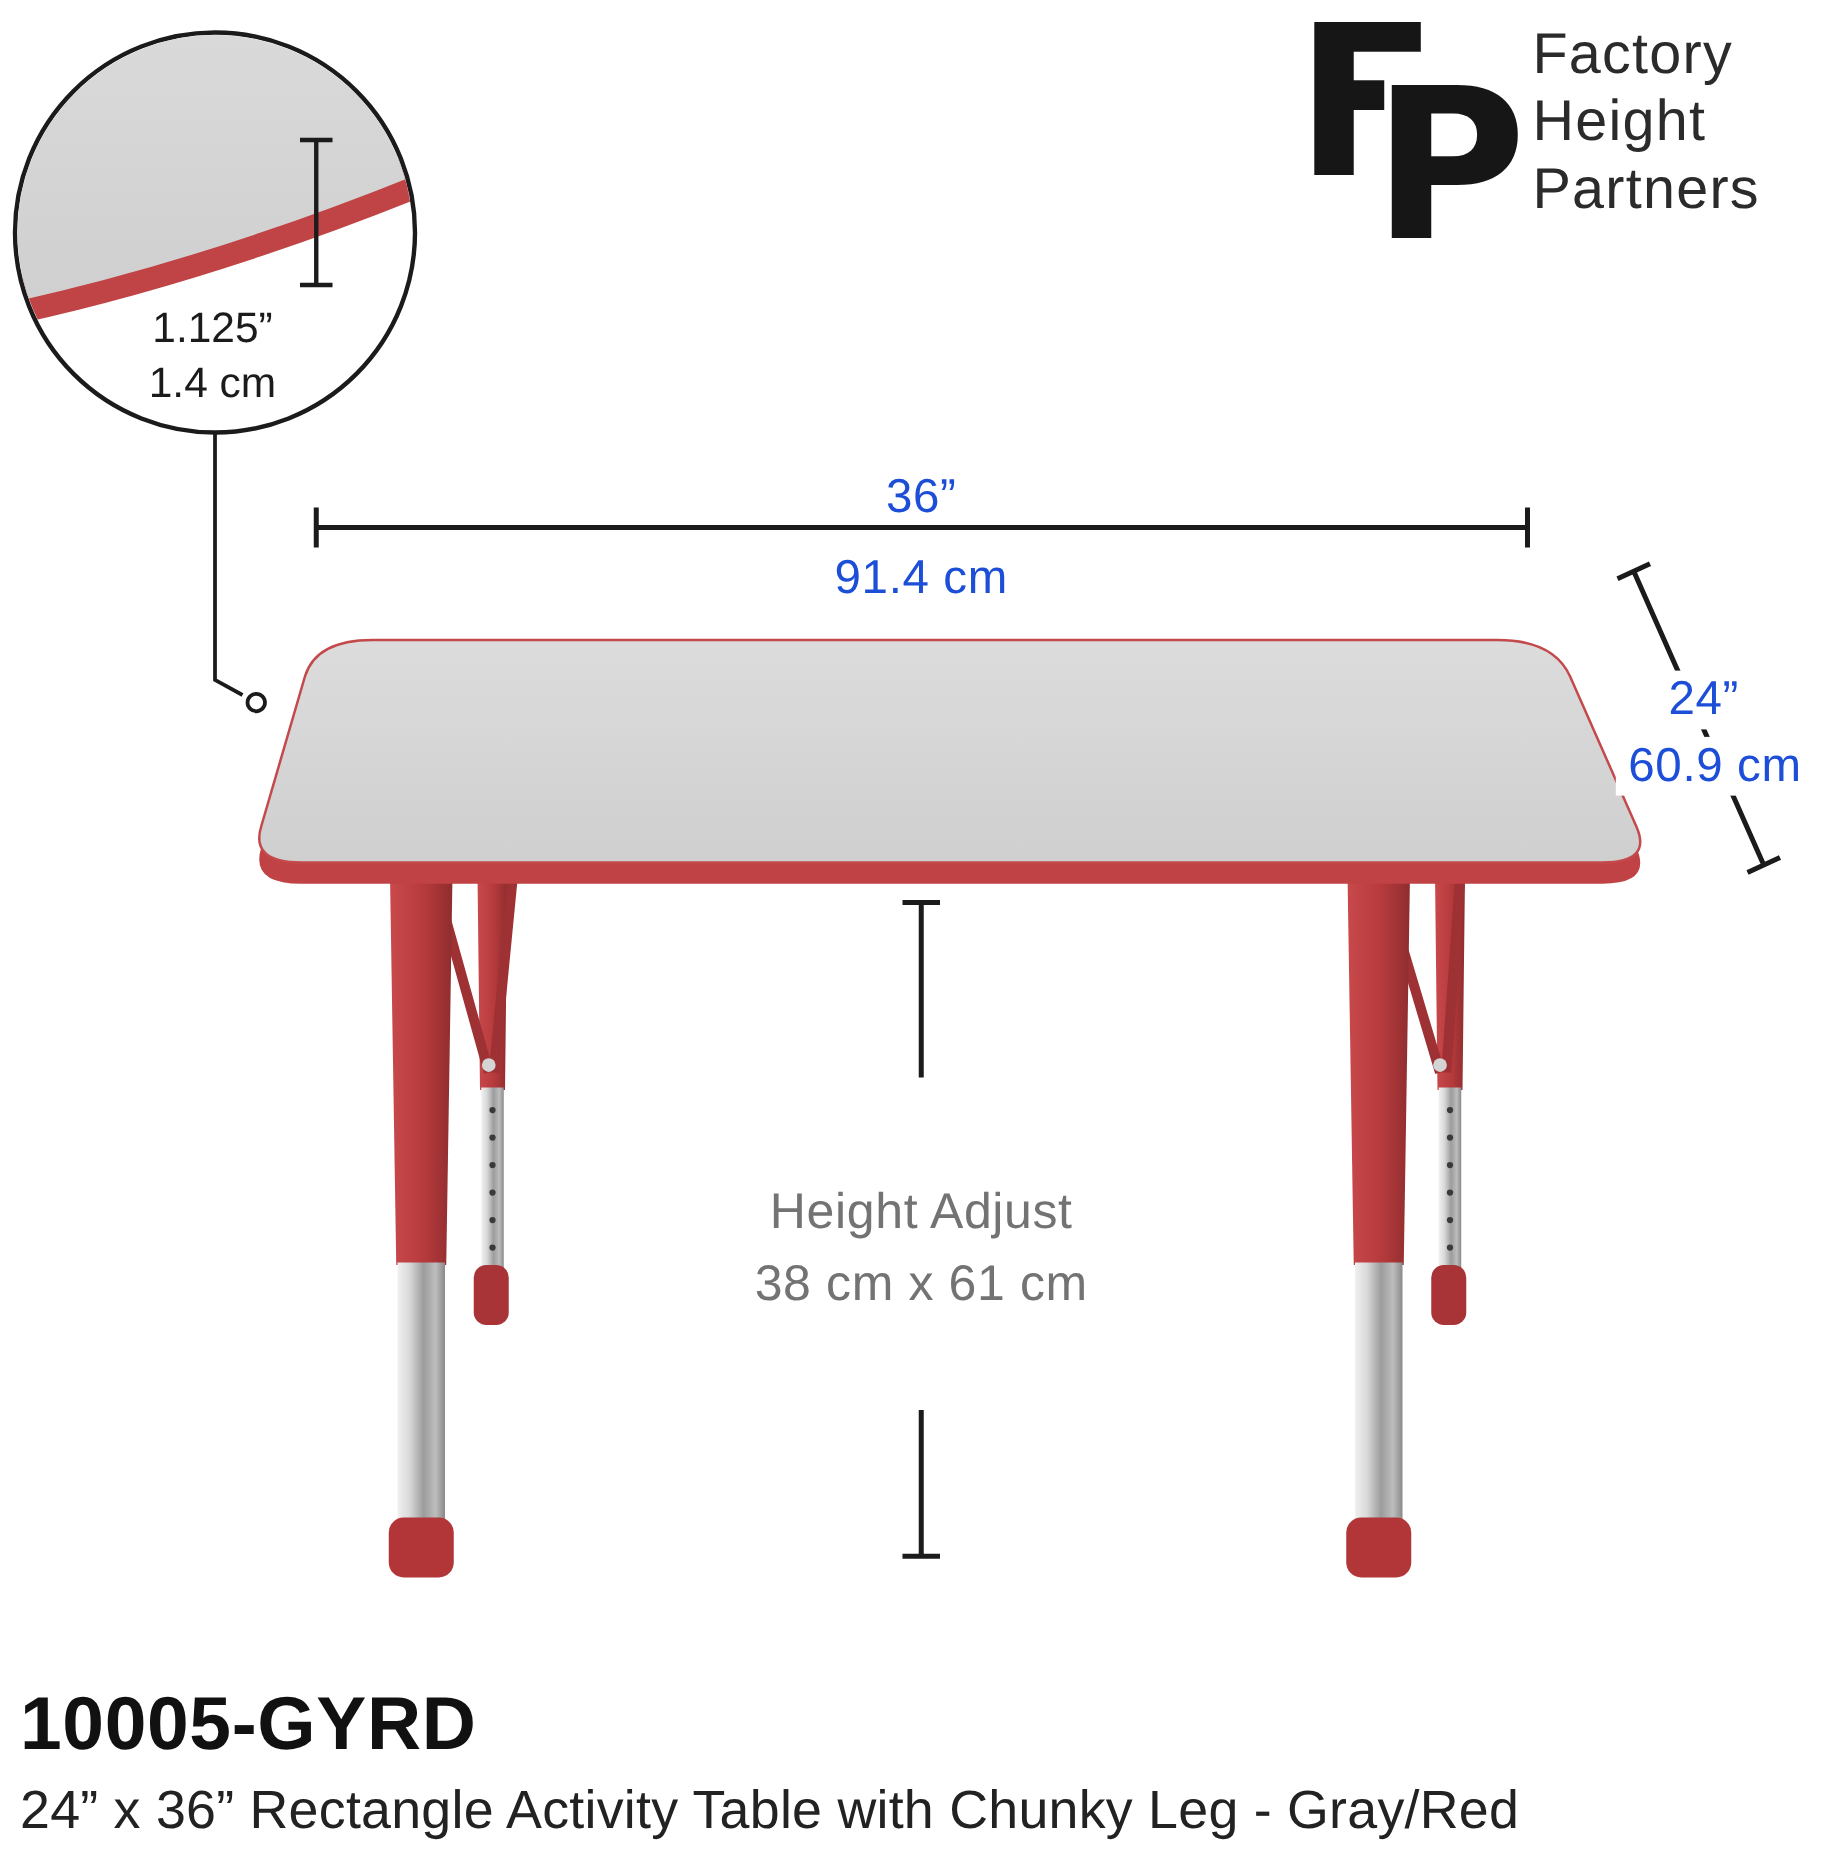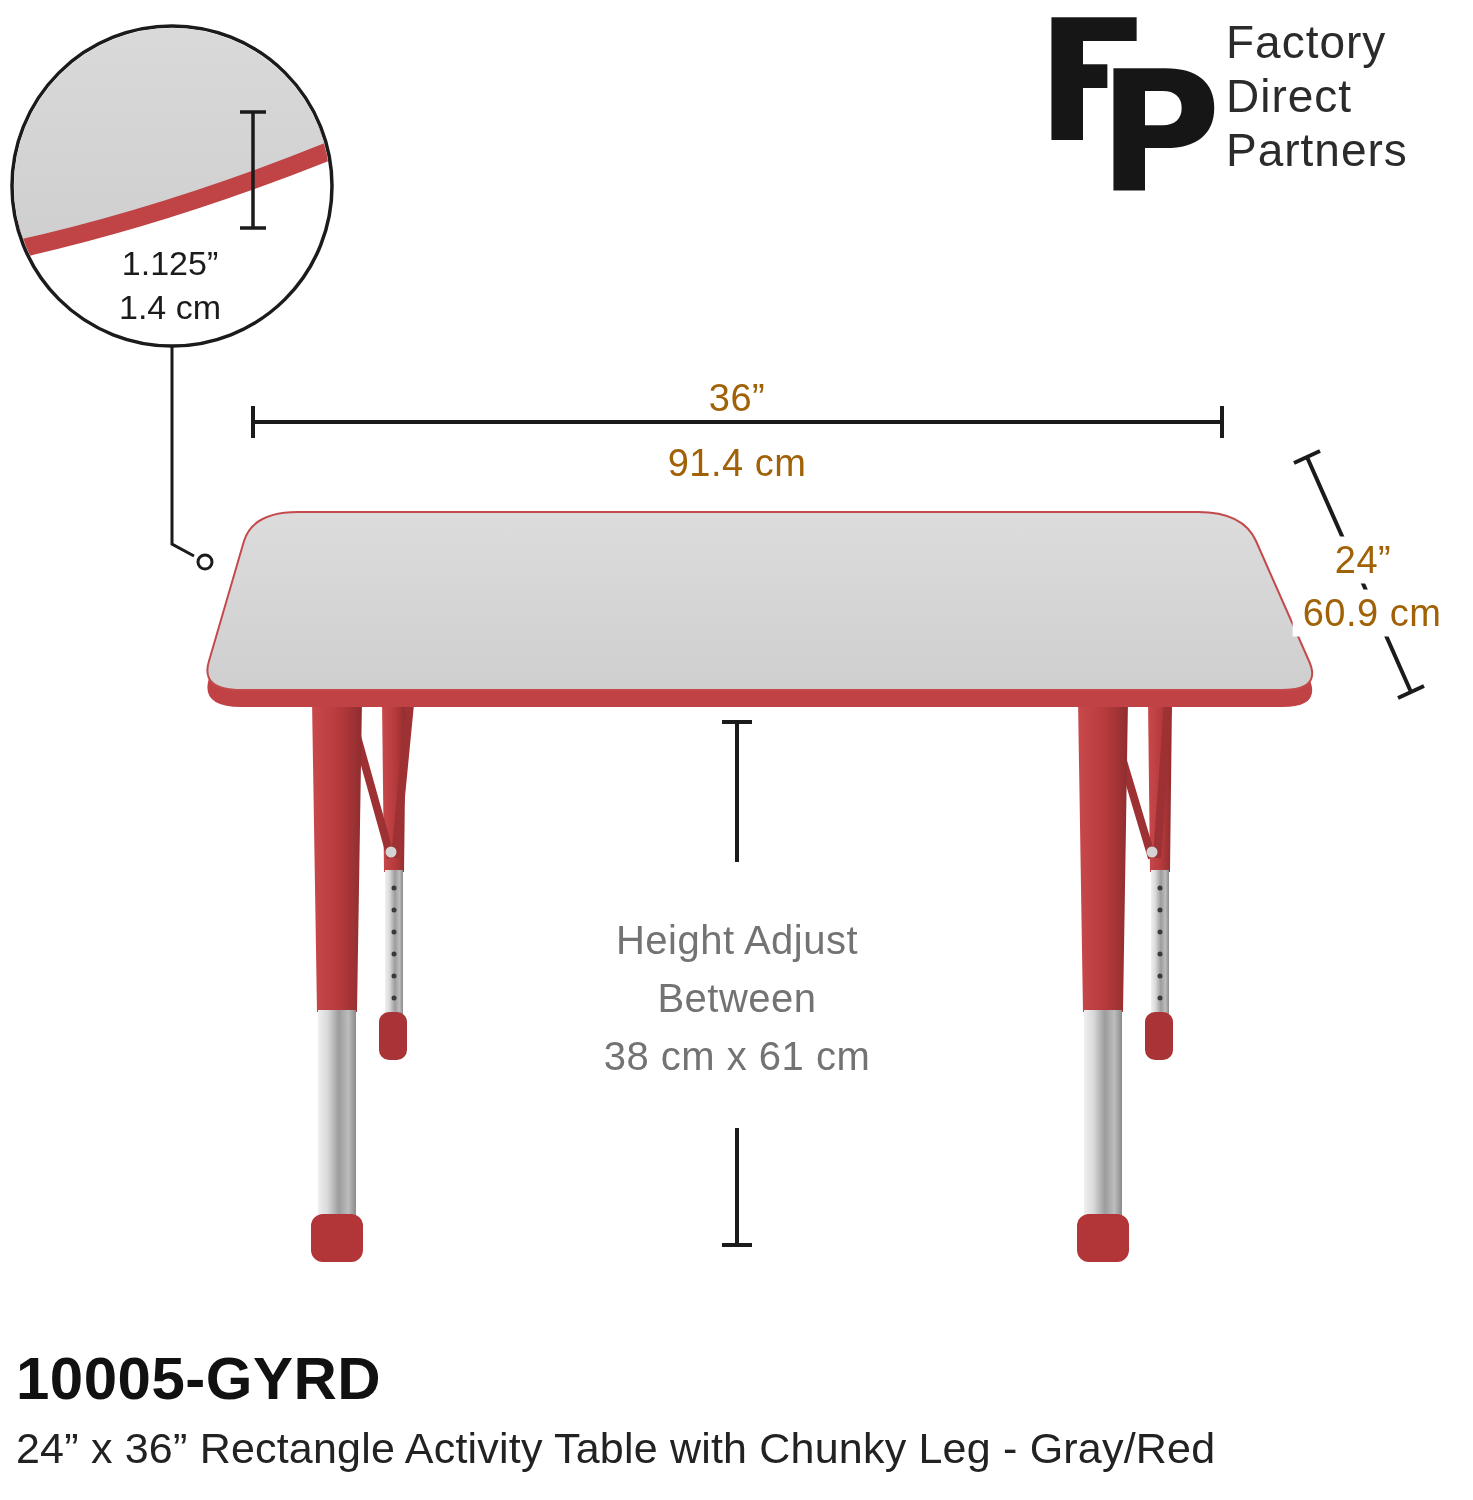--- a/index.html
+++ b/index.html
@@ -8,21 +8,21 @@
     width:1473px;height:1500px;
     background:#ffffff;
     font-family:"Liberation Sans", sans-serif;
     color:#1c1c1e;
     overflow:hidden;
   }
   .abs{position:absolute;}
   .center{transform:translate(-50%,-50%);}
   .dim-label{
     font-size:38px;
-    color:#a16207;
+    color:#1d4ed8;
     white-space:nowrap;
     letter-spacing:.5px;
   }
   .bg-white{background:#ffffff;padding:2px 10px;text-align:center;}
   .detail-label{font-size:34px;color:#1b1b1b;white-space:nowrap;}
   .height-block{
     text-align:center;
     font-size:40px;
     line-height:1.45;
     color:#737373;
@@ -163,26 +163,25 @@
   <div class="abs center detail-label" style="left:170px;top:307px">1.4 cm</div>
 
   <div class="abs center dim-label" style="left:737px;top:398px">36”</div>
   <div class="abs center dim-label" style="left:737px;top:463px">91.4 cm</div>
 
   <div class="abs center dim-label bg-white" style="left:1363px;top:560px">24”</div>
   <div class="abs center dim-label bg-white" style="left:1372px;top:613px">60.9 cm</div>
 
   <div class="abs center height-block" style="left:737px;top:998px">
     <div>Height Adjust</div>
-    <div>Between</div>
     <div>38 cm x 61 cm</div>
   </div>
 
   <div class="abs wordmark" style="left:1226px;top:16px">
     <div>Factory</div>
-    <div>Direct</div>
+    <div>Height</div>
     <div>Partners</div>
   </div>
 
   <div class="abs sku" style="left:16px;top:1344px">10005-GYRD</div>
   <div class="abs subtitle" style="left:16px;top:1424px">24” x 36” Rectangle Activity Table with Chunky Leg - Gray/Red</div>
 
 </div>
 
 </body></html>

